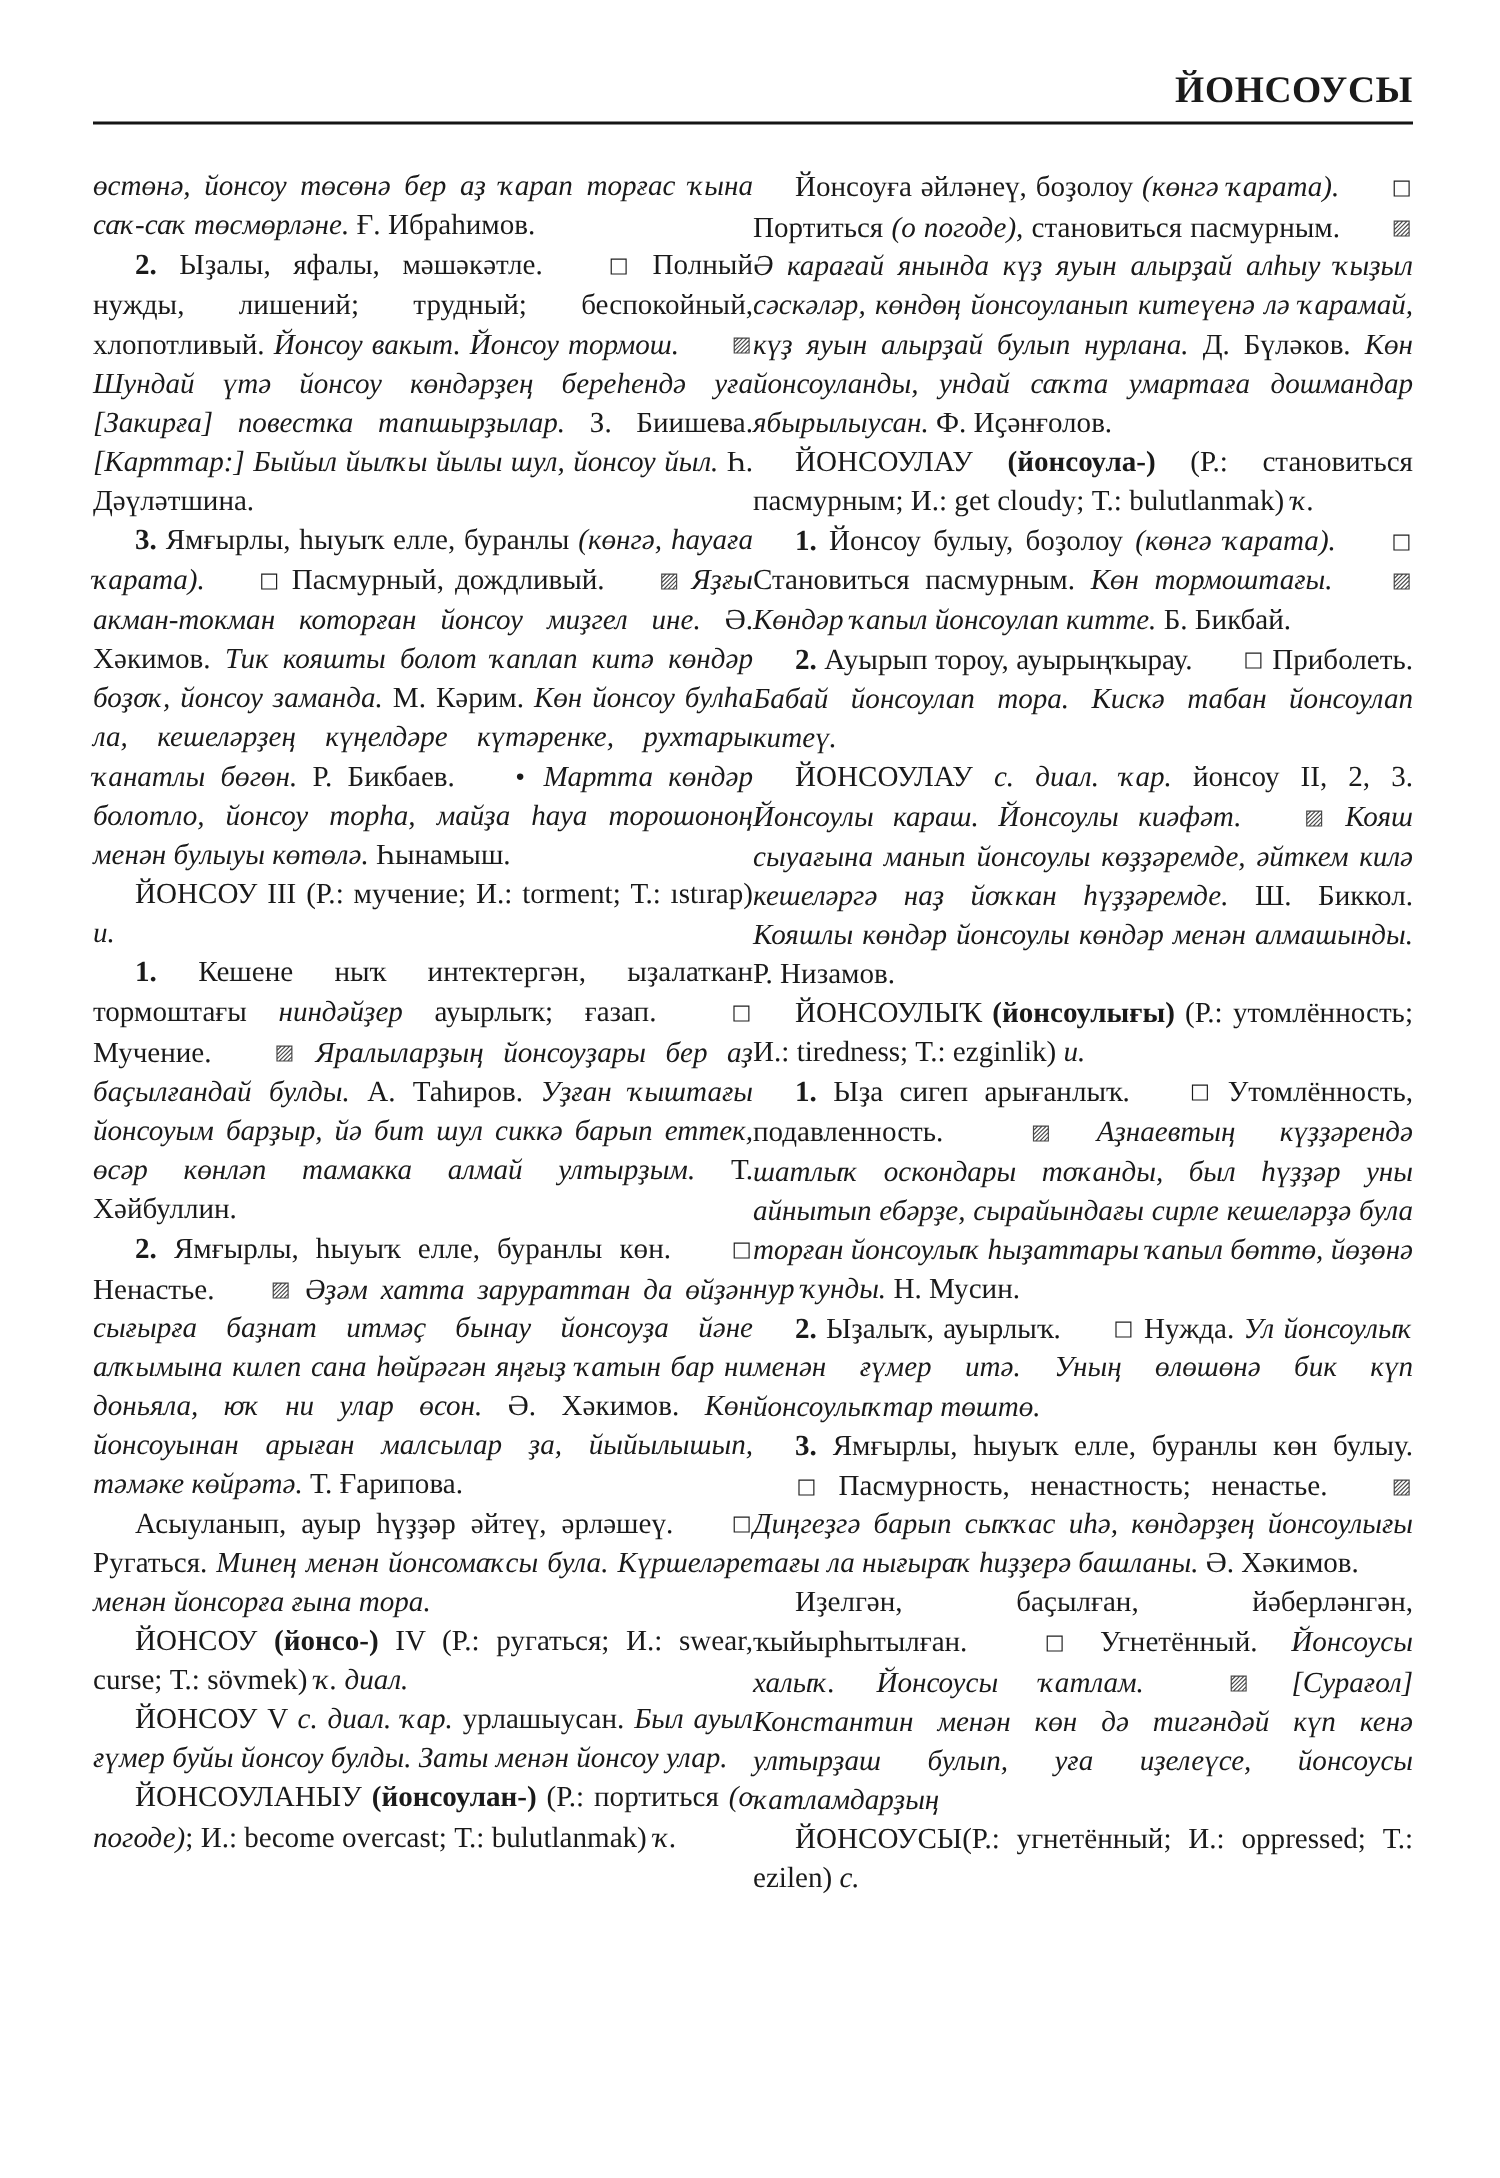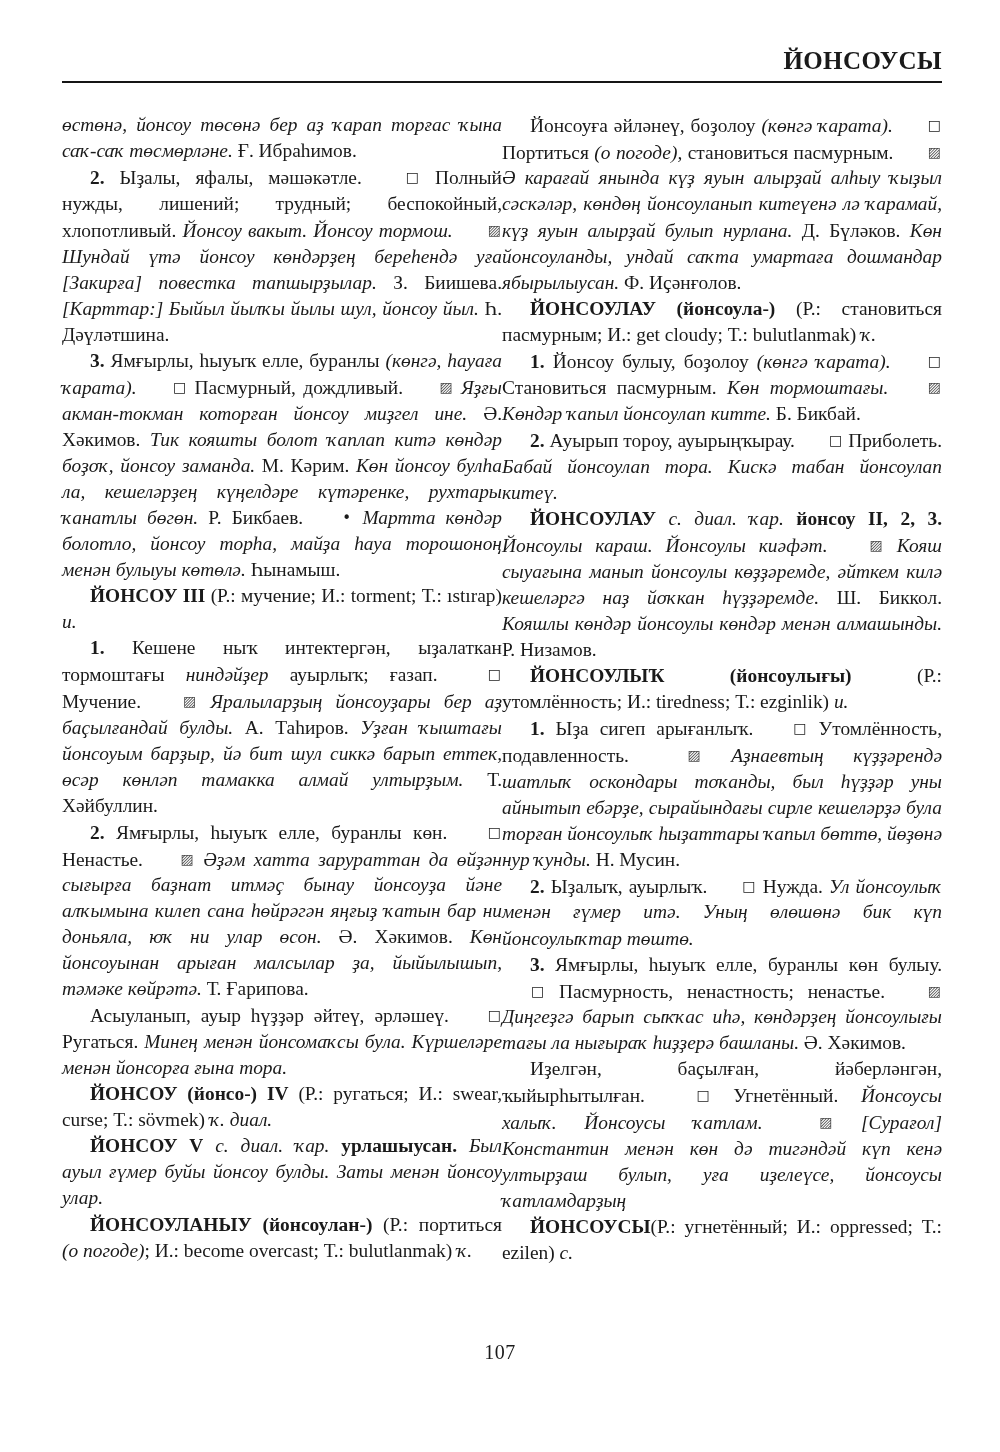--- a/index.html
+++ b/index.html
@@ -60,21 +60,21 @@
   }
   .col p {
     margin: 0;
     text-indent: 0;
   }
   .col p.ind {
     text-indent: 28px;
   }
   
   .hw {           
-    font-weight: bold;
+    font-weight: normal;
   }
   .hwsm {         
     font-weight: bold;
   }
   .it {           
     font-style: italic;
   }
   .num {
     font-weight: bold;
   }
@@ -325,15 +325,14 @@
         <span class="it">[Сурағол] Константин менән көн дә тигәндәй күп кенә ултырҙаш булып, уға иҙелеүсе, йонсоусы ҡатламдарҙың</span>
       </p>
       <p class="ind">
         <span class="hw">ЙОНСОУСЫ</span><span>(Р.: угнетённый; И.: oppressed; Т.: ezilen)</span>
         <span class="it">с.</span>
       </p>
 
     </div>
   </div>
 
-  <div class="folio">107</div>
 
 </div>
 
 </body></html>

